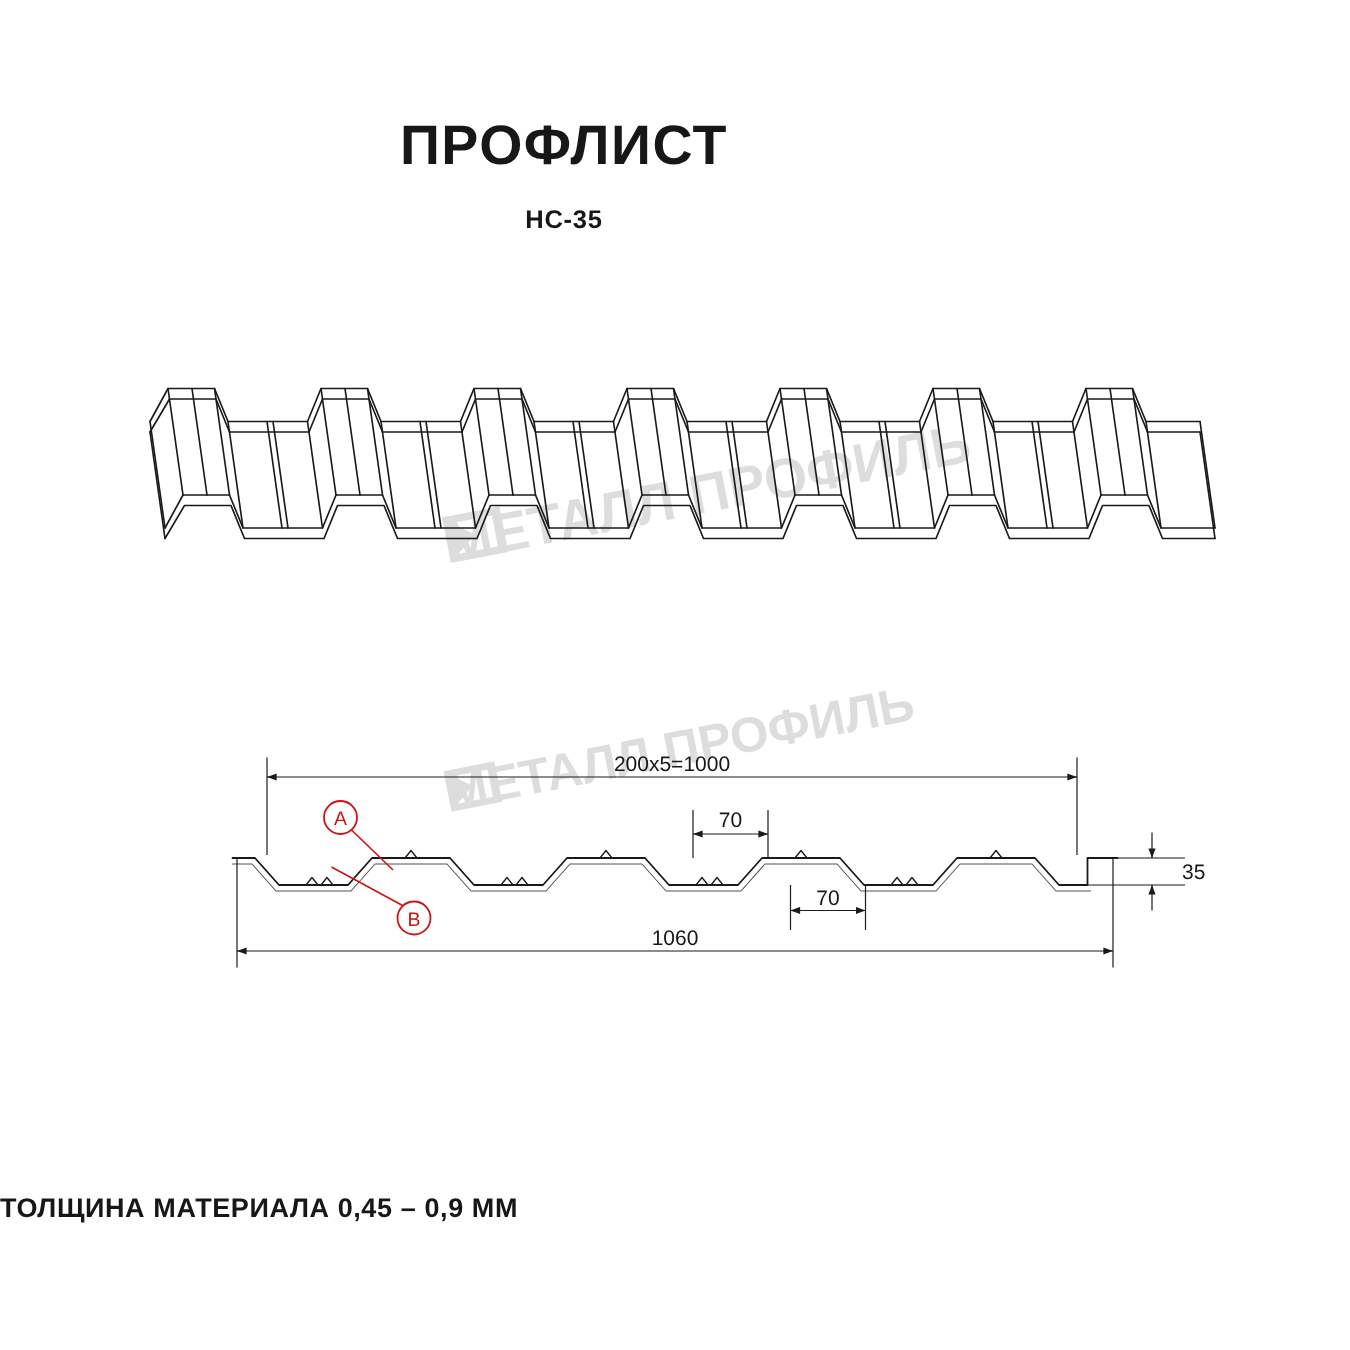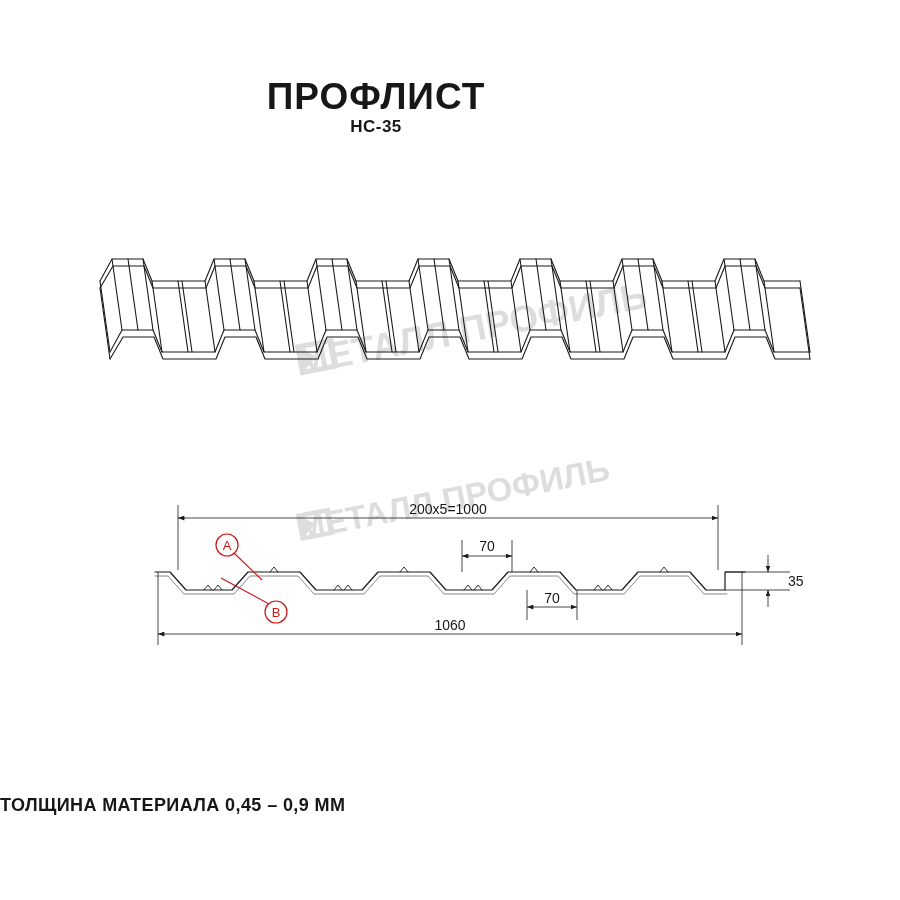--- a/index.html
+++ b/index.html
@@ -30,21 +30,21 @@
     text-align: center;
   }
   .title {
     font-size: 37px;
     font-weight: bold;
     letter-spacing: 1px;
     color: #171717;
     line-height: 1.05;
   }
   .subtitle {
-    margin-top: 0;
+    margin-top: 20px;
     font-size: 17px;
     font-weight: bold;
     color: #171717;
     letter-spacing: 0.5px;
   }
   .footer-note {
     position: absolute;
     top: 795px;
     left: 0;
     width: 900px;

